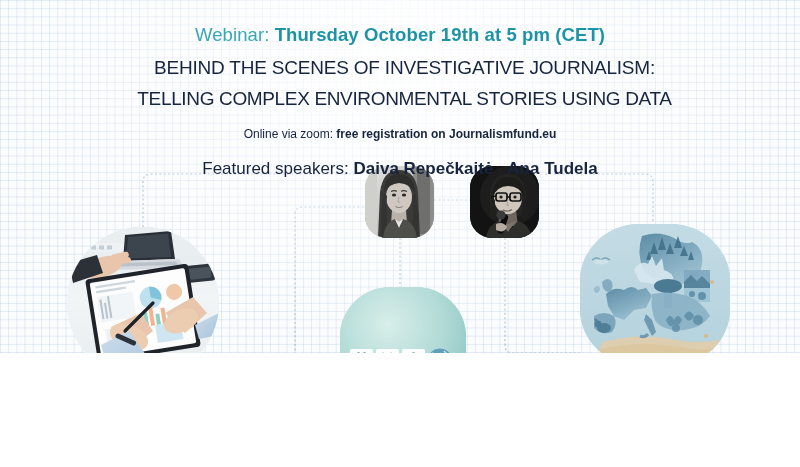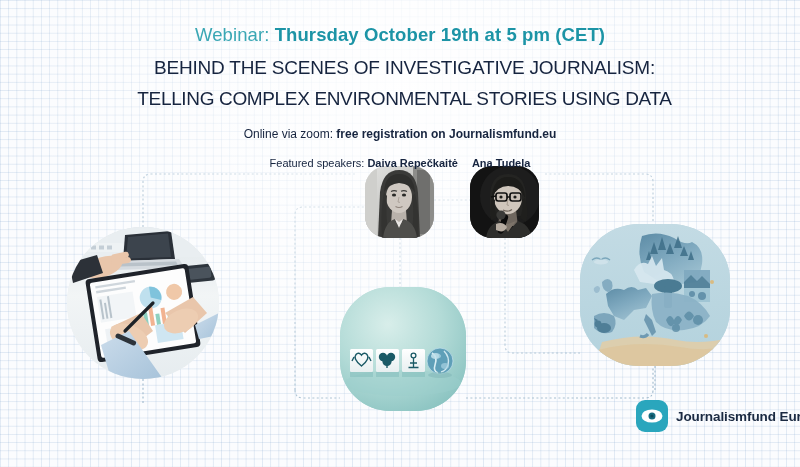--- a/index.html
+++ b/index.html
@@ -7,21 +7,21 @@
     padding: 0;
     background: #ffffff;
   }
   body {
     font-family: "Liberation Sans", sans-serif;
   }
 
   #poster {
     position: relative;
     width: 800px;
-    height: 467px;
+    height: 353px;
     overflow: hidden;
     background-color: #fbfcfe;
     background-image:
       linear-gradient(to right, rgba(150,180,215,0.26) 1px, transparent 1px),
       linear-gradient(to bottom, rgba(150,180,215,0.26) 1px, transparent 1px);
     background-size: 8.2px 8.2px;
   }
   
   #paper-wash {
     position: absolute;
@@ -79,22 +79,22 @@
   .subline {
     margin-top: 8px;
     font-size: 12px;
     line-height: 24px;
     color: #16243f;
     font-weight: 400;
     white-space: nowrap;
   }
   .subline b { font-weight: 700; }
   .speakers {
-    margin-top: 6px;
-    font-size: 11px;
+    margin-top: 12px;
+    font-size: 17px;
     line-height: 22px;
     color: #16243f;
     font-weight: 400;
     white-space: nowrap;
   }
   .speakers b { font-weight: 700; }
   .speakers .gap { display: inline-block; width: 14px; }
 
   
   .media {

